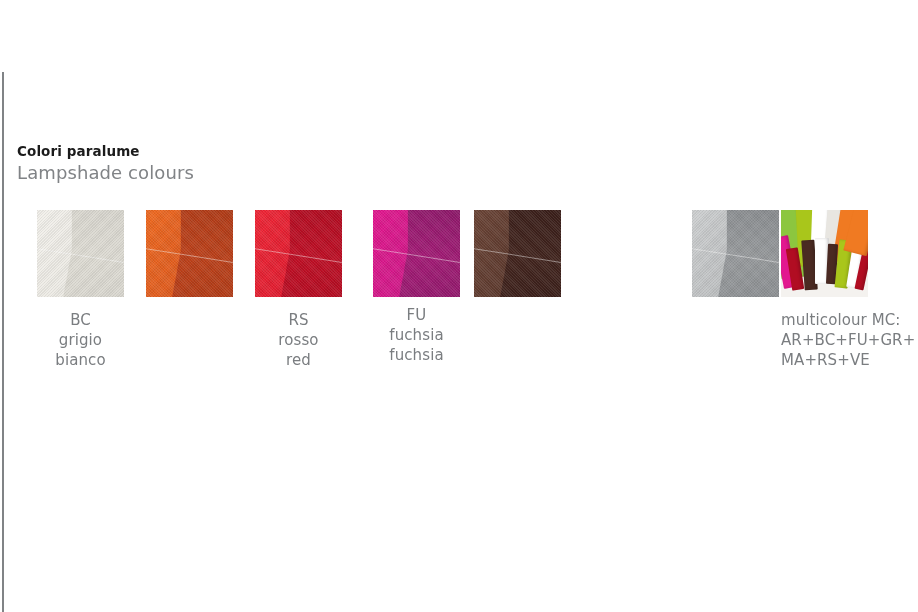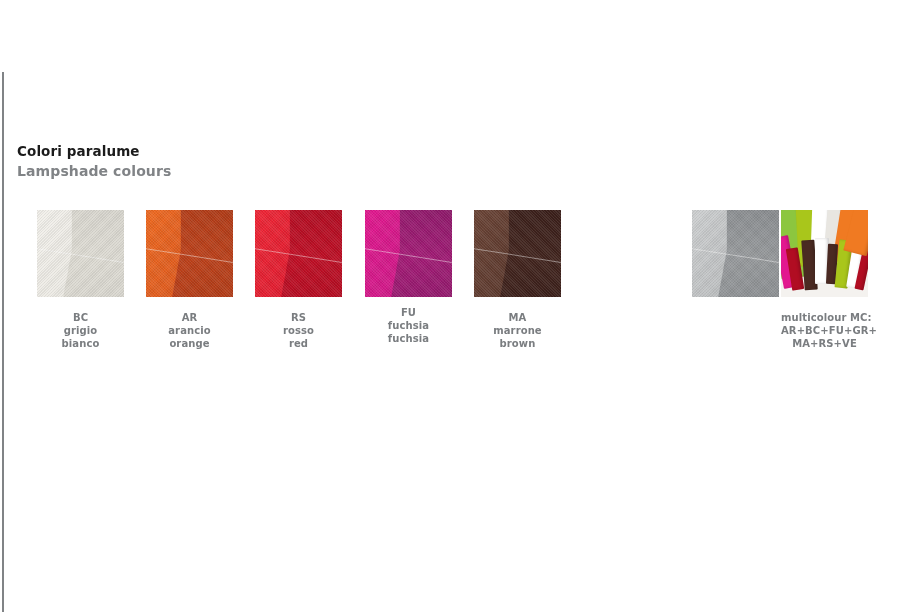--- a/index.html
+++ b/index.html
@@ -35,22 +35,22 @@
     line-height: 1.0;
   }
   .heading-title {
     font-size: 13.5px;
     font-weight: bold;
     color: #1b1b1b;
     letter-spacing: 0.1px;
     margin: 0 0 5px 0;
   }
   .heading-subtitle {
-    font-size: 14px;
-    font-weight: bold;
+    font-size: 18px;
+    font-weight: normal;
     color: #808386;
     letter-spacing: 0.1px;
     margin: 0;
   }
 
   
   .swatch-row {
     position: absolute;
     left: 37px;
     top: 210px;
@@ -116,23 +116,23 @@
   .swatch-mc .ribbon {
     position: absolute;
     border-radius: 1px;
   }
 
   
   .caption {
     margin-top: 14px;
     text-align: center;
     color: #7a7d80;
-    font-size: 10px;
+    font-size: 15px;
     line-height: 1.32;
-    font-weight: bold;
+    font-weight: normal;
     letter-spacing: 0.1px;
   }
   .caption .code { display: block; }
   .caption .it   { display: block; }
   .caption .en   { display: block; }
   .caption-raised { margin-top: 9px; }
   .caption-wide { white-space: nowrap; }
 </style>
 </head>
 <body>
@@ -162,42 +162,37 @@
     </div>
     <div class="swatch-cell" style="left: 109px;">
       <div class="swatch">
         <div class="fold-base" style="background: rgb(198, 69, 28);"></div>
         <div class="fold-a" style="background: linear-gradient(200deg, rgb(176, 60, 24) 0%, rgb(198, 69, 28) 100%);"></div>
         <div class="fold-b" style="background: linear-gradient(160deg, rgb(198, 69, 28) 0%, rgb(176, 60, 24) 115%);"></div>
         <div class="fold-c" style="background: linear-gradient(120deg, rgb(239, 106, 33) 0%, rgb(198, 69, 28) 140%);"></div>
         <div class="crease"></div>
         <div class="weave"></div>
       </div>
-      <div class="caption">
-        <span class="code">AR</span>
-        <span class="it">arancio</span>
-        <span class="en">orange</span>
-      </div>
     </div>
     <div class="swatch-cell" style="left: 218px;">
       <div class="swatch">
         <div class="fold-base" style="background: rgb(204, 16, 40);"></div>
         <div class="fold-a" style="background: linear-gradient(200deg, rgb(177, 13, 34) 0%, rgb(204, 16, 40) 100%);"></div>
         <div class="fold-b" style="background: linear-gradient(160deg, rgb(204, 16, 40) 0%, rgb(177, 13, 34) 115%);"></div>
         <div class="fold-c" style="background: linear-gradient(120deg, rgb(239, 38, 54) 0%, rgb(204, 16, 40) 140%);"></div>
         <div class="crease"></div>
         <div class="weave"></div>
       </div>
       <div class="caption">
         <span class="code">RS</span>
         <span class="it">rosso</span>
         <span class="en">red</span>
       </div>
     </div>
-    <div class="swatch-cell" style="left: 328px;">
+    <div class="swatch-cell" style="left: 336px;">
       <div class="swatch">
         <div class="fold-base" style="background: rgb(181, 27, 126);"></div>
         <div class="fold-a" style="background: linear-gradient(200deg, rgb(142, 26, 107) 0%, rgb(181, 27, 126) 100%);"></div>
         <div class="fold-b" style="background: linear-gradient(160deg, rgb(181, 27, 126) 0%, rgb(142, 26, 107) 115%);"></div>
         <div class="fold-c" style="background: linear-gradient(120deg, rgb(226, 24, 143) 0%, rgb(181, 27, 126) 140%);"></div>
         <div class="crease"></div>
         <div class="weave"></div>
       </div>
       <div class="caption caption-raised">
         <span class="code">FU</span>
@@ -206,25 +201,20 @@
       </div>
     </div>
     <div class="swatch-cell" style="left: 437px;">
       <div class="swatch">
         <div class="fold-base" style="background: rgb(74, 42, 34);"></div>
         <div class="fold-a" style="background: linear-gradient(200deg, rgb(58, 31, 26) 0%, rgb(74, 42, 34) 100%);"></div>
         <div class="fold-b" style="background: linear-gradient(160deg, rgb(74, 42, 34) 0%, rgb(58, 31, 26) 115%);"></div>
         <div class="fold-c" style="background: linear-gradient(120deg, rgb(106, 68, 54) 0%, rgb(74, 42, 34) 140%);"></div>
         <div class="crease"></div>
         <div class="weave"></div>
-      </div>
-      <div class="caption">
-        <span class="code">MA</span>
-        <span class="it">marrone</span>
-        <span class="en">brown</span>
       </div>
     </div>
     <div class="swatch-cell" style="left: 655px;">
       <div class="swatch">
         <div class="fold-base" style="background: rgb(163, 166, 168);"></div>
         <div class="fold-a" style="background: linear-gradient(200deg, rgb(138, 141, 144) 0%, rgb(163, 166, 168) 100%);"></div>
         <div class="fold-b" style="background: linear-gradient(160deg, rgb(163, 166, 168) 0%, rgb(138, 141, 144) 115%);"></div>
         <div class="fold-c" style="background: linear-gradient(120deg, rgb(207, 209, 210) 0%, rgb(163, 166, 168) 140%);"></div>
         <div class="crease"></div>
         <div class="weave"></div>

